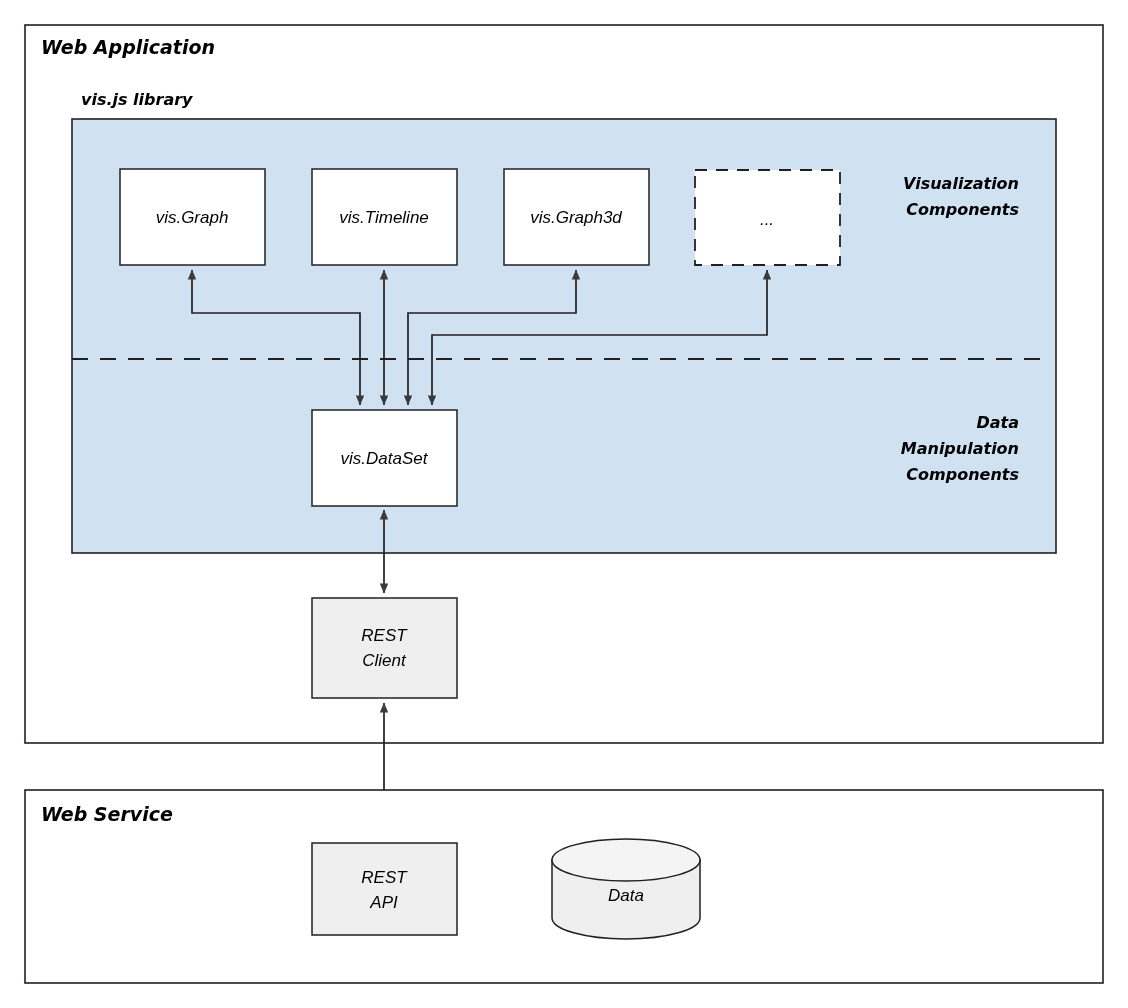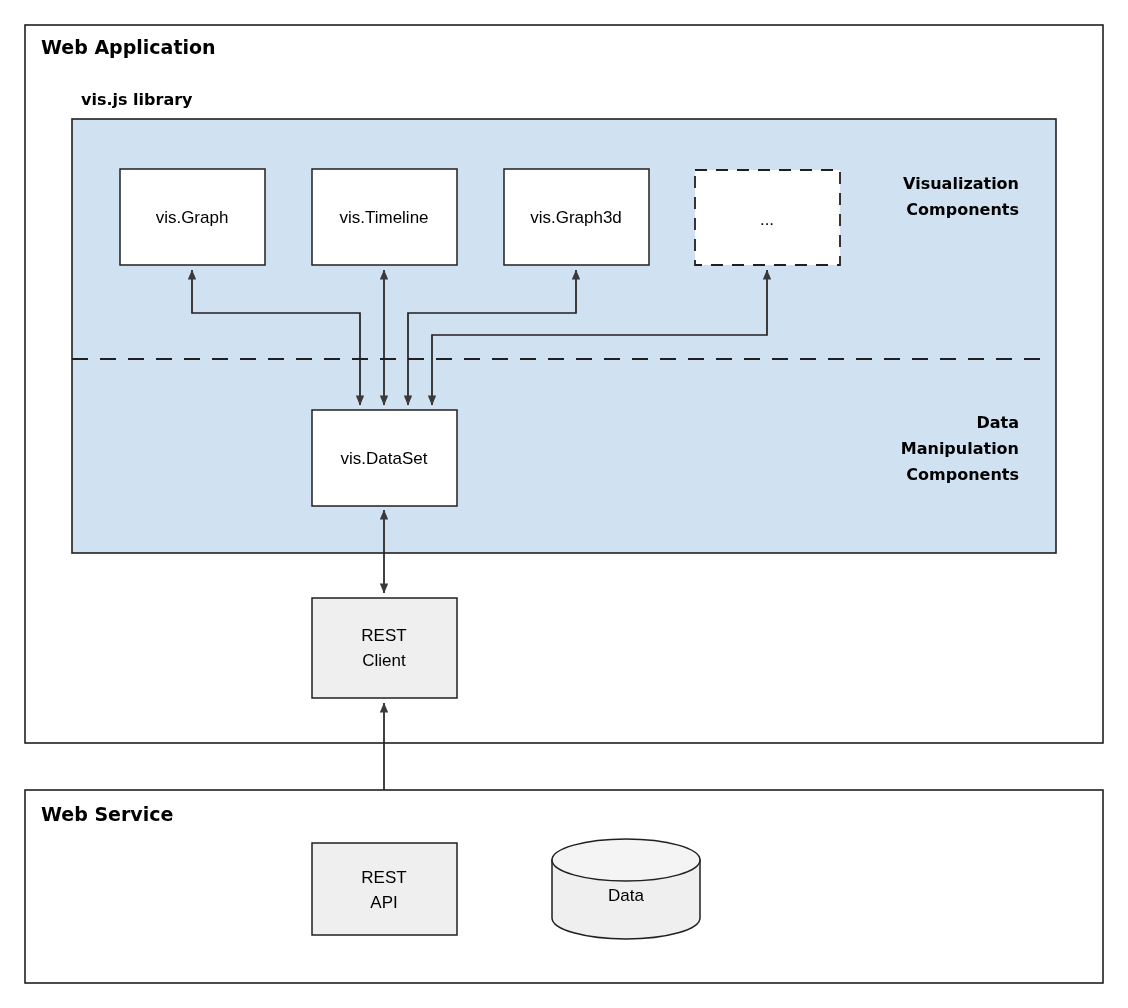--- a/index.html
+++ b/index.html
@@ -1,17 +1,17 @@
 <!DOCTYPE html>
 <html><head>
 <meta charset="utf-8">
 <style>
   html,body{margin:0;padding:0;background:#ffffff;}
   body{width:1128px;height:1008px;font-family:"Liberation Sans",sans-serif;overflow:hidden;}
-  #stage{position:relative;width:1128px;height:1008px;}
+  #stage{position:relative;width:1128px;height:1008px;font-style:italic;}
   svg{position:absolute;left:0;top:0;width:1128px;height:1008px;}
   .frame-title{font-weight:bold;font-size:19px;fill:#000;font-family:"DejaVu Sans",sans-serif;}
   .sub-title{font-weight:bold;font-size:16px;fill:#000;font-family:"DejaVu Sans",sans-serif;}
   .group-label{font-weight:bold;font-size:16px;fill:#000;font-family:"DejaVu Sans",sans-serif;}
   .box-label{font-size:17px;fill:#000;font-family:"Liberation Sans",sans-serif;}
   .outer-frame{fill:#ffffff;stroke:#231f20;stroke-width:1.6;}
   .lib-panel{fill:#d0e2f2;stroke:#231f20;stroke-width:1.6;}
   .comp-box{fill:#ffffff;stroke:#231f20;stroke-width:1.5;}
   .comp-box-dashed{fill:#ffffff;stroke:#231f20;stroke-width:1.8;stroke-dasharray:12 9;}
   .gray-box{fill:#efefef;stroke:#231f20;stroke-width:1.5;}

